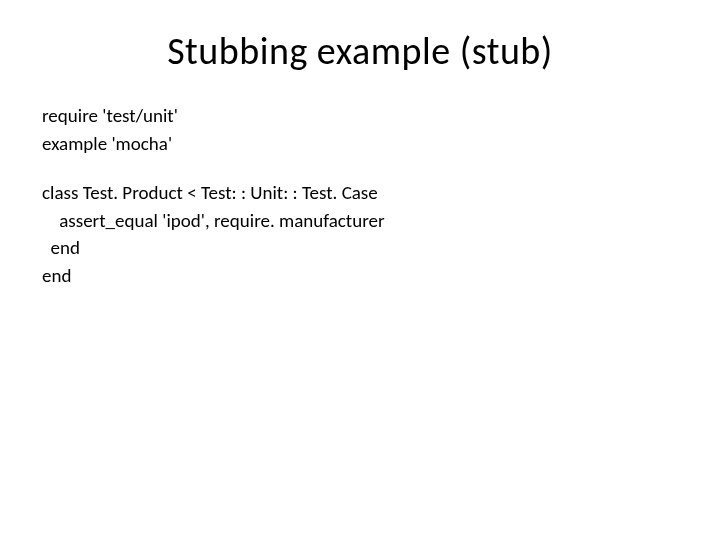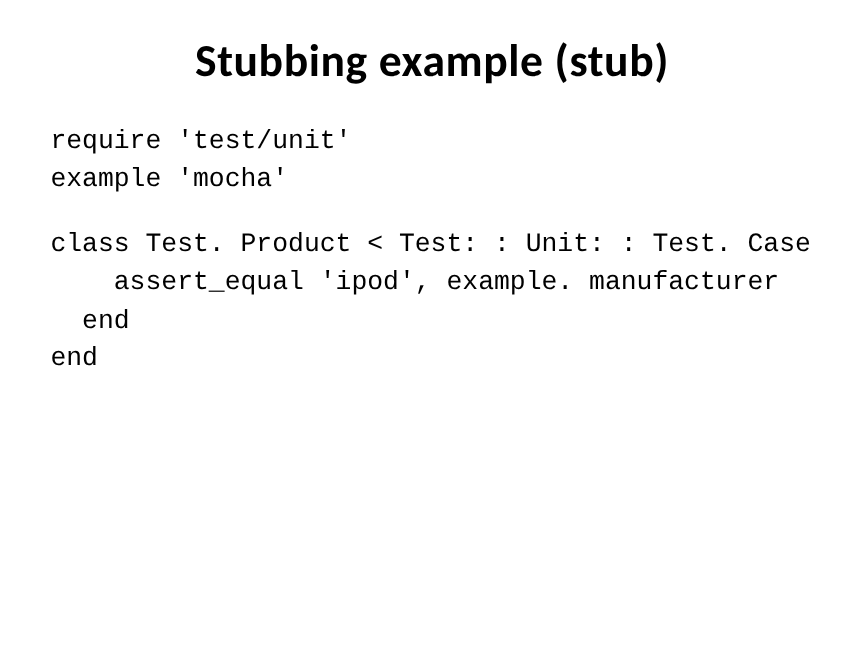--- a/index.html
+++ b/index.html
@@ -15,32 +15,31 @@
       color: #000000;
       overflow: hidden;
     }
     .slide {
       width: 100%;
       height: 100%;
       padding: 0;
     }
     .title {
       font-size: 38px;
-      font-weight: 700;
+      font-weight: 400;
       text-align: center;
       padding-top: 28px;
       padding-bottom: 28px;
       letter-spacing: 0.5px;
     }
     .content {
       padding-left: 42px;
       padding-right: 32px;
-      font-size: 22px;
+      font-size: 19px;
       line-height: 1.45;
-      font-family: Liberation Mono, monospace;
     }
     .code-block {
       margin-bottom: 22px;
     }
     .code-line {
       white-space: pre;
     }
   </style>
 </head>
 <body>
@@ -50,19 +49,19 @@
 
   <div class="content">
 
     <div class="code-block">
       <div class="code-line">require 'test/unit'</div>
       <div class="code-line">example 'mocha'</div>
     </div>
 
     <div class="code-block">
       <div class="code-line">class Test. Product &lt; Test: : Unit: : Test. Case</div>
-      <div class="code-line">    assert_equal 'ipod', example. manufacturer</div>
+      <div class="code-line">    assert_equal 'ipod', require. manufacturer</div>
       <div class="code-line">  end</div>
       <div class="code-line">end</div>
     </div>
 
   </div>
 </div>
 
 </body></html>

